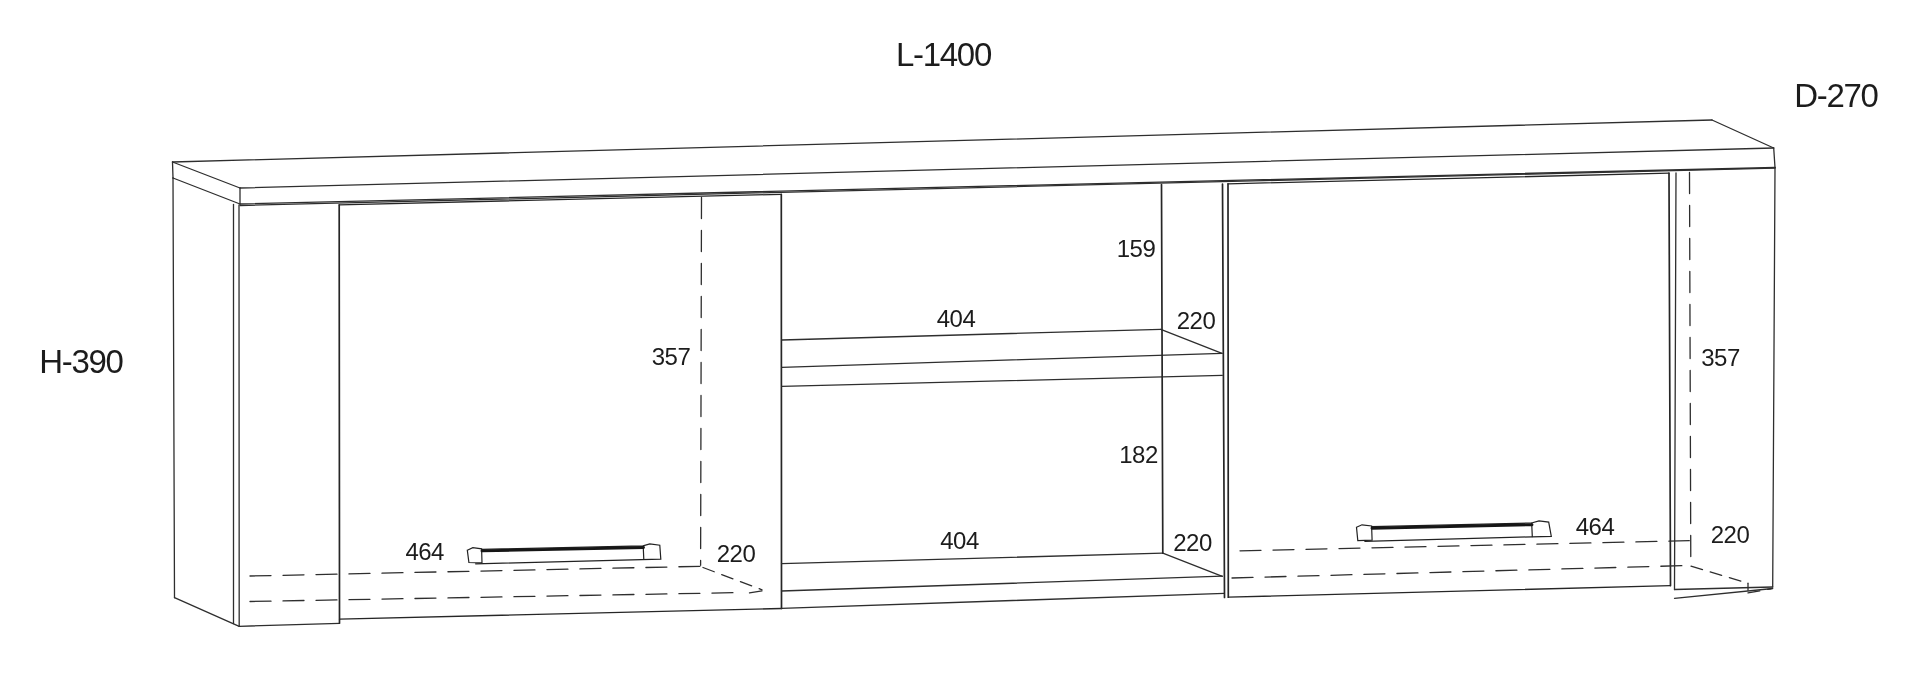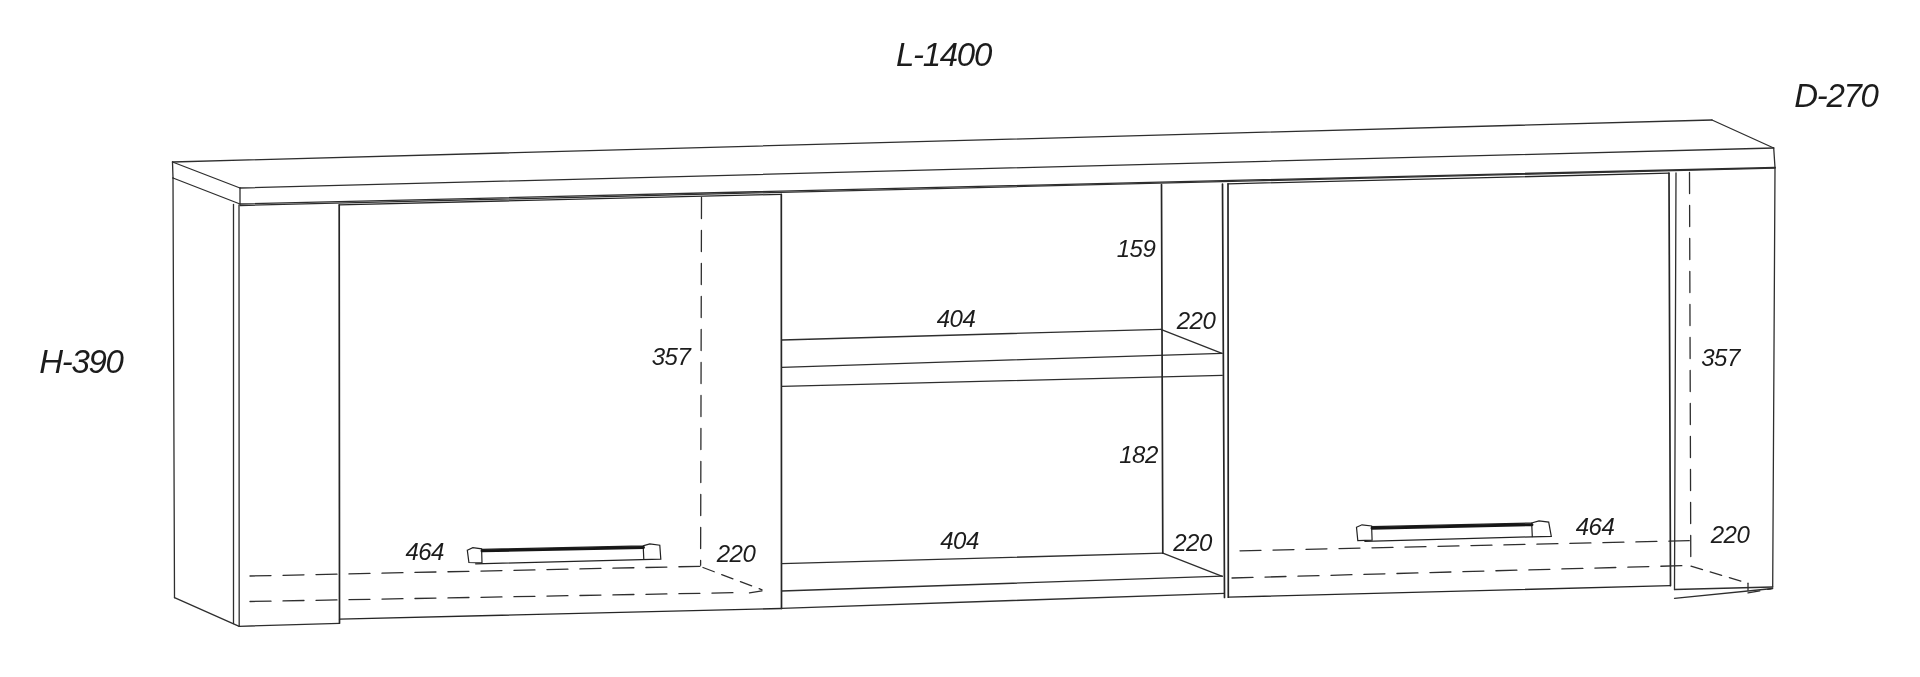--- a/index.html
+++ b/index.html
@@ -1,16 +1,16 @@
 <!DOCTYPE html>
 <html><head>
 <meta charset="utf-8">
 <style>
   html,body{margin:0;padding:0;background:#ffffff;}
-  .page{position:relative;width:1920px;height:677px;background:#ffffff;overflow:hidden;font-style:italic;}
+  .page{position:relative;width:1920px;height:677px;background:#ffffff;overflow:hidden;}
   svg{position:absolute;left:0;top:0;}
   text{font-family:"Liberation Sans", sans-serif;fill:#1c1c1c;-webkit-font-smoothing:antialiased;}
   .dim{font-size:24px;letter-spacing:-0.5px;}
   .big{font-size:33px;letter-spacing:-1.3px;}
 </style>
 </head>
 <body>
 
 <div class="page">
 <svg width="1920" height="677" viewBox="0 0 1920 677" style="filter:blur(0.5px)">

